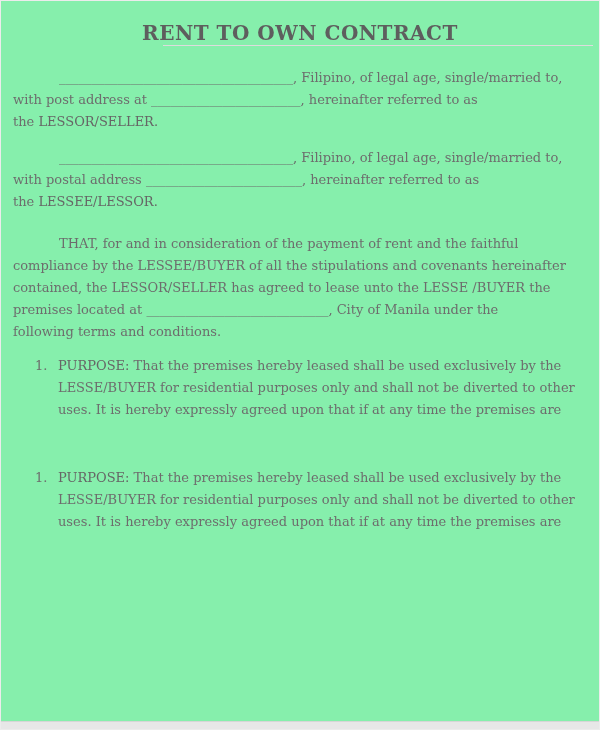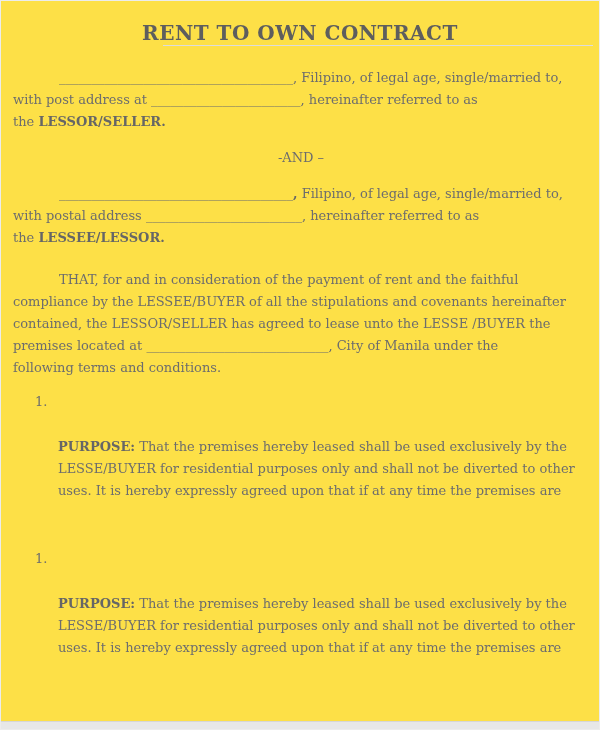--- a/index.html
+++ b/index.html
@@ -1,21 +1,21 @@
 <!DOCTYPE html>
 <html><head>
 <meta charset="utf-8">
 <style>
   html, body { margin: 0; padding: 0; background: #ffffff; }
   .page {
     position: relative;
     width: 600px;
     height: 730px;
     box-sizing: border-box;
-    background: #fde047;
+    background: #86efac;
     border: 1px solid #ececec;
     font-family: "DejaVu Serif", serif;
     font-size: 13px;
     line-height: 22px;
     color: #6d6d6d;
     overflow: hidden;
   }
   .title {
     margin: 20px 8px 0 8px;
     text-align: center;
@@ -40,34 +40,33 @@
   .indent { text-indent: 46px; }
   .sep {
     margin: 14px 10px 0 12px;
     text-align: center;
     white-space: pre-line;
   }
   .sep.and { margin-top: 14px; }
   .para.lessee { margin-top: 14px; }
   .sep.witness { margin-top: 11px; }
   .para.recital { margin-top: 20px; }
-  b { font-weight: bold; color: #666666; }
+  b { font-weight: normal; color: #666666; }
   .clause {
     display: flex;
     margin: 12px 10px 0 34px;
   }
   .clause.second { margin-top: 46px; }
   .clause .num {
     flex: none;
     width: 23px;
   }
   .clause .body {
     flex: 1;
     white-space: pre-line;
-    margin-top: 45px;
   }
   .bottom-band {
     position: absolute;
     left: 0;
     right: 0;
     bottom: 0;
     height: 7px;
     background: #e7e7e7;
     border-top: 1px solid #d6d6d6;
   }
@@ -78,21 +77,20 @@
 <div class="page">
 
   <h1 class="title">RENT TO OWN CONTRACT</h1>
   <div class="title-rule"></div>
 
 
   <p class="para indent"><span>____________________________________, Filipino, of legal age, single/married to,
 with post address at _______________________, hereinafter referred to as
 the </span><b>LESSOR/SELLER.</b></p>
 
-  <p class="sep and">-AND –</p>
 
   <p class="para indent lessee"><span>____________________________________</span><b>,</b><span> Filipino, of legal age, single/married to,
 with postal address ________________________, hereinafter referred to as
 the </span><b>LESSEE/LESSOR.</b></p>
 
 
   <p class="para indent recital">THAT, for and in consideration of the payment of rent and the faithful
 compliance by the LESSEE/BUYER of all the stipulations and covenants hereinafter
 contained, the LESSOR/SELLER has agreed to lease unto the LESSE /BUYER the
 premises located at ____________________________, City of Manila under the

